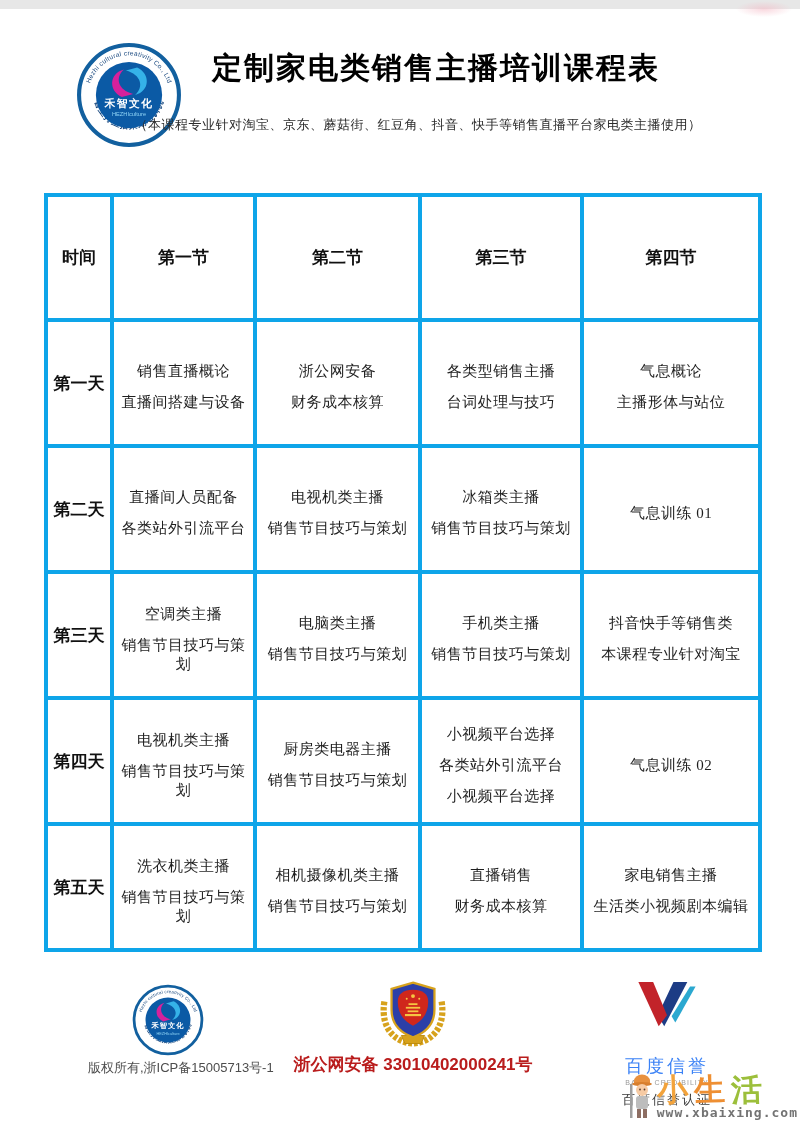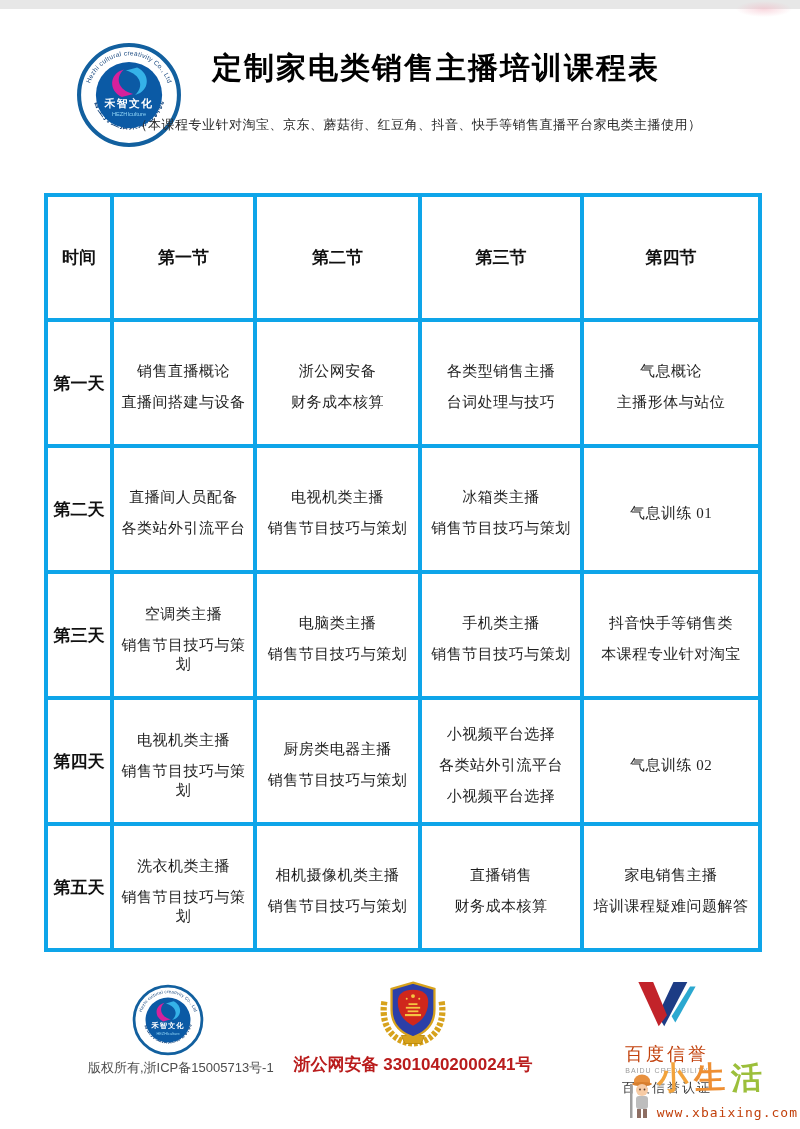--- a/index.html
+++ b/index.html
@@ -33,31 +33,31 @@
   .footer-left svg{display:block;margin:0 auto;}
   .copyright{margin-top:3px;font-family:"Liberation Sans","DejaVu Sans",sans-serif;
              font-size:13px;color:#4d4d4d;white-space:nowrap;}
   .footer-center{position:absolute;left:263px;top:980px;width:300px;text-align:center;}
   .footer-center svg{display:block;margin:0 auto;}
   .police-record{margin-top:5px;font-family:"Liberation Sans","DejaVu Sans",sans-serif;
                  font-size:17px;font-weight:bold;color:#b91c1c;white-space:nowrap;}
   .footer-right{position:absolute;left:605px;top:982px;width:124px;text-align:center;
                 font-family:"Liberation Sans","DejaVu Sans",sans-serif;}
   .footer-right svg{display:block;margin:0 auto;}
-  .baidu-name{margin-top:12px;font-size:18px;color:#c2410c;letter-spacing:3px;}
+  .baidu-name{margin-top:24px;font-size:18px;color:#3b82f6;letter-spacing:3px;}
   .baidu-sub{margin-top:1px;font-size:7px;color:#9a9a9a;letter-spacing:1px;}
   .baidu-cert{margin-top:5px;font-size:13px;color:#3d3d3d;letter-spacing:2px;}
 
   
   .watermark{position:absolute;right:2px;bottom:9px;display:flex;align-items:flex-end;}
   .wm-text{display:flex;flex-direction:column;align-items:flex-start;}
   .wm-brand span{font-size:31px;font-weight:bold;line-height:1;display:inline-block;
                  transform:rotate(-2deg);letter-spacing:6px;}
   .wm-url{font-family:"DejaVu Sans Mono","Liberation Mono",monospace;font-size:13px;
-          color:#c2410c;letter-spacing:1px;margin-top:12px;}
+          color:#737373;letter-spacing:1px;margin-top:0;font-weight:bold;}
   .defs{position:absolute;width:0;height:0;}
 </style>
 </head>
 <body>
 
 <div class="page">
   <div class="top-strip"></div>
   <div class="pink-smudge"></div>
 
   <svg class="defs" aria-hidden="true">
@@ -223,21 +223,21 @@
           <td>
             <div class="line">相机摄像机类主播</div>
             <div class="line">销售节目技巧与策划</div>
           </td>
           <td>
             <div class="line">直播销售</div>
             <div class="line">财务成本核算</div>
           </td>
           <td>
             <div class="line">家电销售主播</div>
-            <div class="line">培训课程疑难问题解答</div>
+            <div class="line">生活类小视频剧本编辑</div>
           </td>
         </tr>
       </tbody>
   </table>
 
   <div class="footer-left">
     <svg width="72" height="72" viewBox="0 0 104 104">
       <use href="#hezhi-logo"></use>
     </svg>
     <div class="copyright">版权所有,浙ICP备15005713号-1</div>

